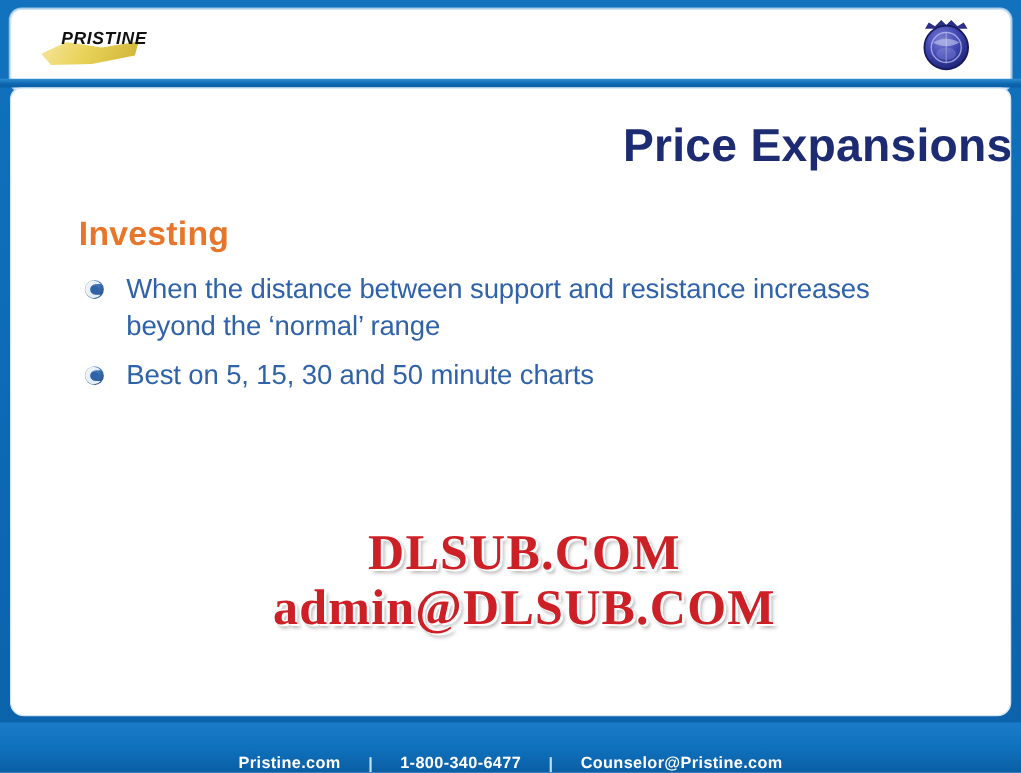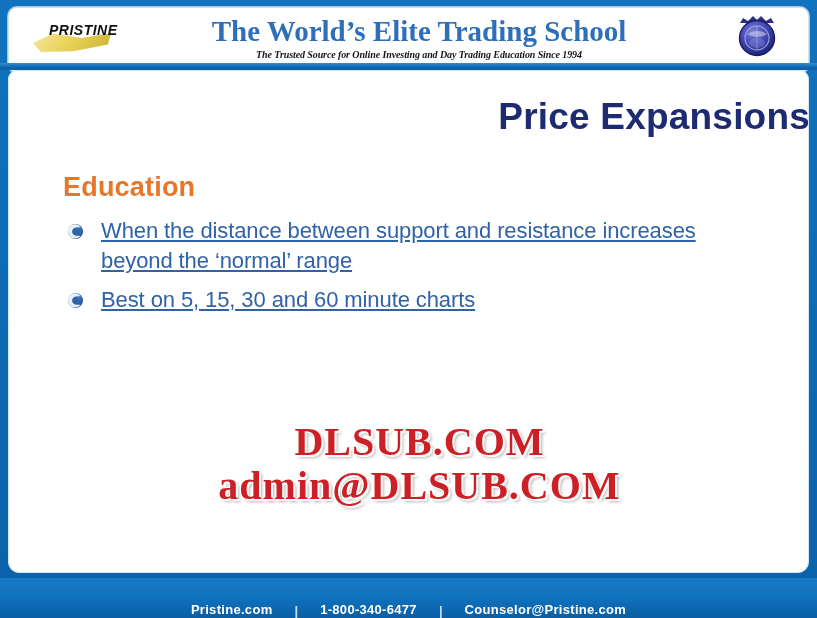--- a/index.html
+++ b/index.html
@@ -161,21 +161,20 @@
   }
   .bullet-item {
     position: relative;
     padding-left: 38px;
     margin-bottom: 9px;
     font-family: "Liberation Sans", sans-serif;
     font-size: 22px;
     line-height: 30px;
     color: #2f62a8;
     letter-spacing: -0.1px;
-    text-decoration: underline;
   }
   .bullet-glyph {
     position: absolute;
     left: 4px;
     top: 7px;
     width: 17px;
     height: 17px;
   }
   .bullet-glyph svg { display: block; width: 17px; height: 17px; }
 
@@ -249,22 +248,20 @@
 <div id="slide">
 
   <div class="header-band">
 
     <div class="logo-wrap">
       <div class="logo-swoosh"></div>
       <div class="logo-pristine">PRISTINE</div>
       <div class="logo-trading">TRADING</div>
     </div>
 
-    <div class="header-title">The World’s Elite Trading School</div>
-    <div class="header-sub">The Trusted Source for Online Investing and Day Trading Education Since 1994</div>
 
     <div class="crest">
       <svg viewBox="0 0 46 47" xmlns="http://www.w3.org/2000/svg" aria-hidden="true">
         <defs>
           <radialGradient id="crestG" cx="40%" cy="32%" r="72%">
             <stop offset="0%" stop-color="#7b7fd4"></stop>
             <stop offset="55%" stop-color="#3f45b0"></stop>
             <stop offset="100%" stop-color="#1d2170"></stop>
           </radialGradient>
         </defs>
@@ -277,21 +274,21 @@
       </svg>
     </div>
   </div>
 
   <div class="header-divider"></div>
 
   <div class="body-panel">
 
     <div class="slide-title">Price Expansions</div>
 
-    <div class="section-head">Education</div>
+    <div class="section-head">Investing</div>
 
     <ul class="bullet-list">
 
       <li class="bullet-item">
         <span class="bullet-glyph">
           <svg viewBox="0 0 17 17" xmlns="http://www.w3.org/2000/svg" aria-hidden="true">
             <defs>
               <linearGradient id="bg1" x1="0" y1="0" x2="1" y2="1">
                 <stop offset="0%" stop-color="#9fc0e2"></stop>
                 <stop offset="50%" stop-color="#3f72b4"></stop>
@@ -308,21 +305,21 @@
 
 
       <li class="bullet-item">
         <span class="bullet-glyph">
           <svg viewBox="0 0 17 17" xmlns="http://www.w3.org/2000/svg" aria-hidden="true">
             <circle cx="8.5" cy="8.5" r="7.6" fill="url(#bg1)"></circle>
             <path d="M13.6 4.2 A7 7 0 1 0 13.6 12.8 L9.6 12.8 A4 4 0 1 1 9.6 4.2 Z" fill="#ffffff" opacity="0.88"></path>
             <circle cx="8.5" cy="8.5" r="3.2" fill="#2f63a8"></circle>
           </svg>
         </span>
-        <span>Best on 5, 15, 30 and 60 minute charts</span>
+        <span>Best on 5, 15, 30 and 50 minute charts</span>
       </li>
     </ul>
 
     <div class="watermark">
       <div class="wm-line wm-line-1">DLSUB.COM</div>
       <div class="wm-line wm-line-2">admin@DLSUB.COM</div>
     </div>
   </div>
 
   <div class="footer-bar">

